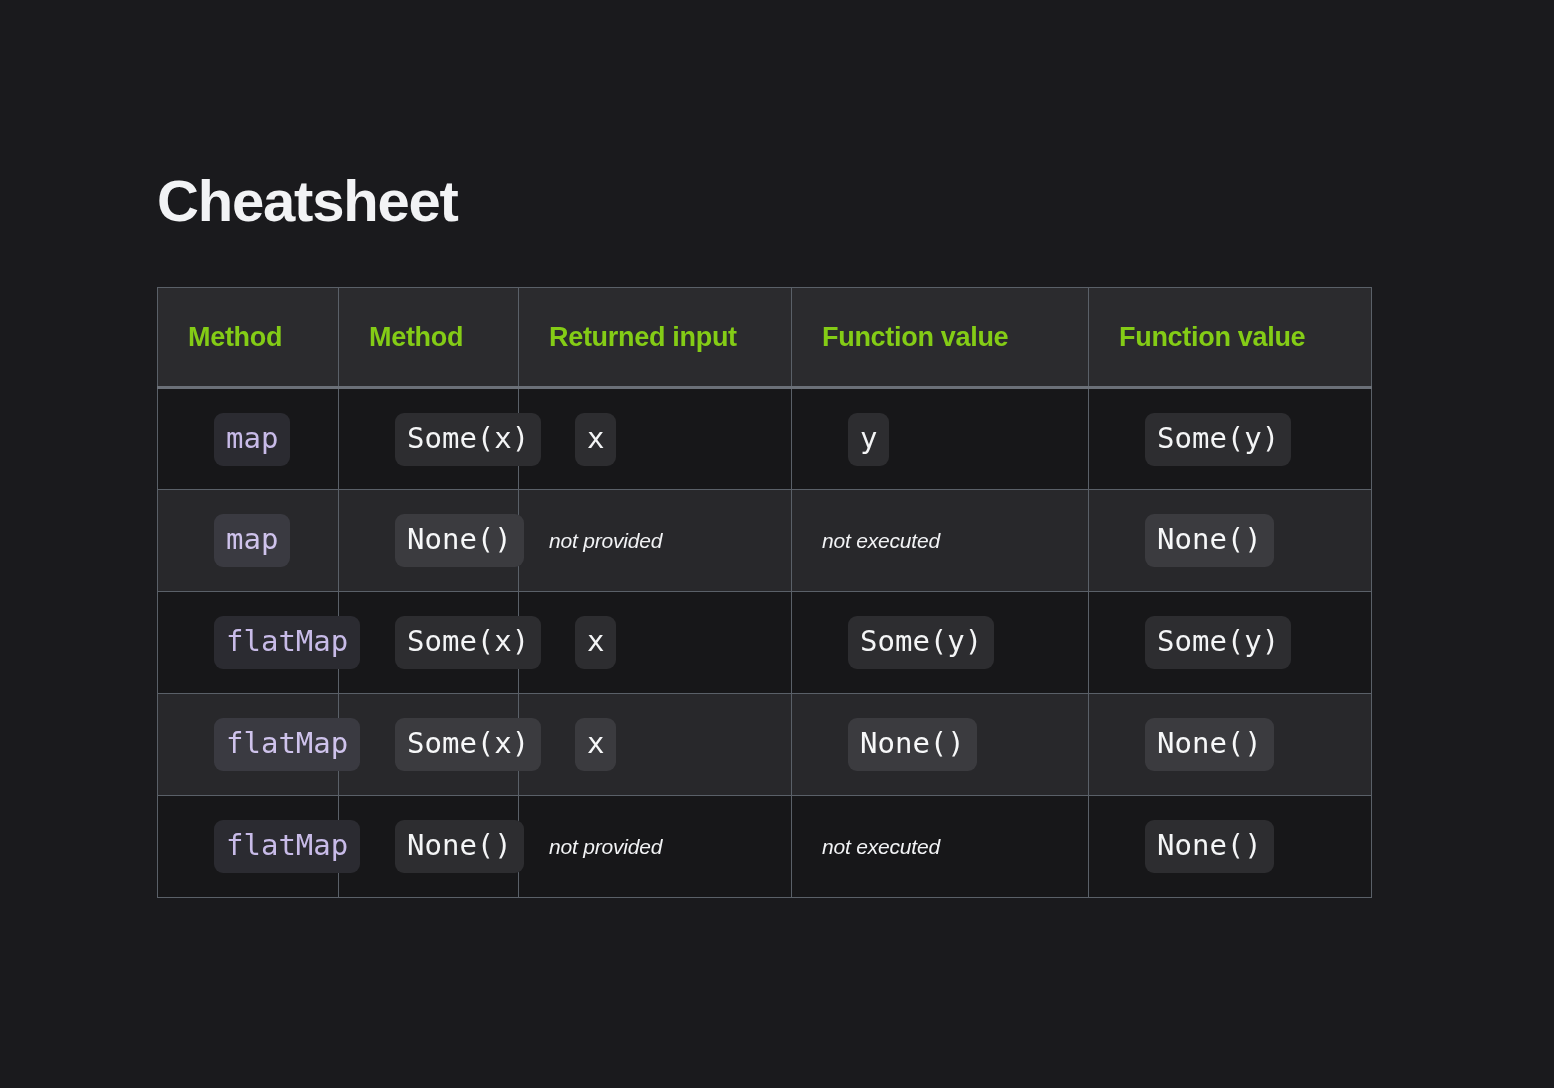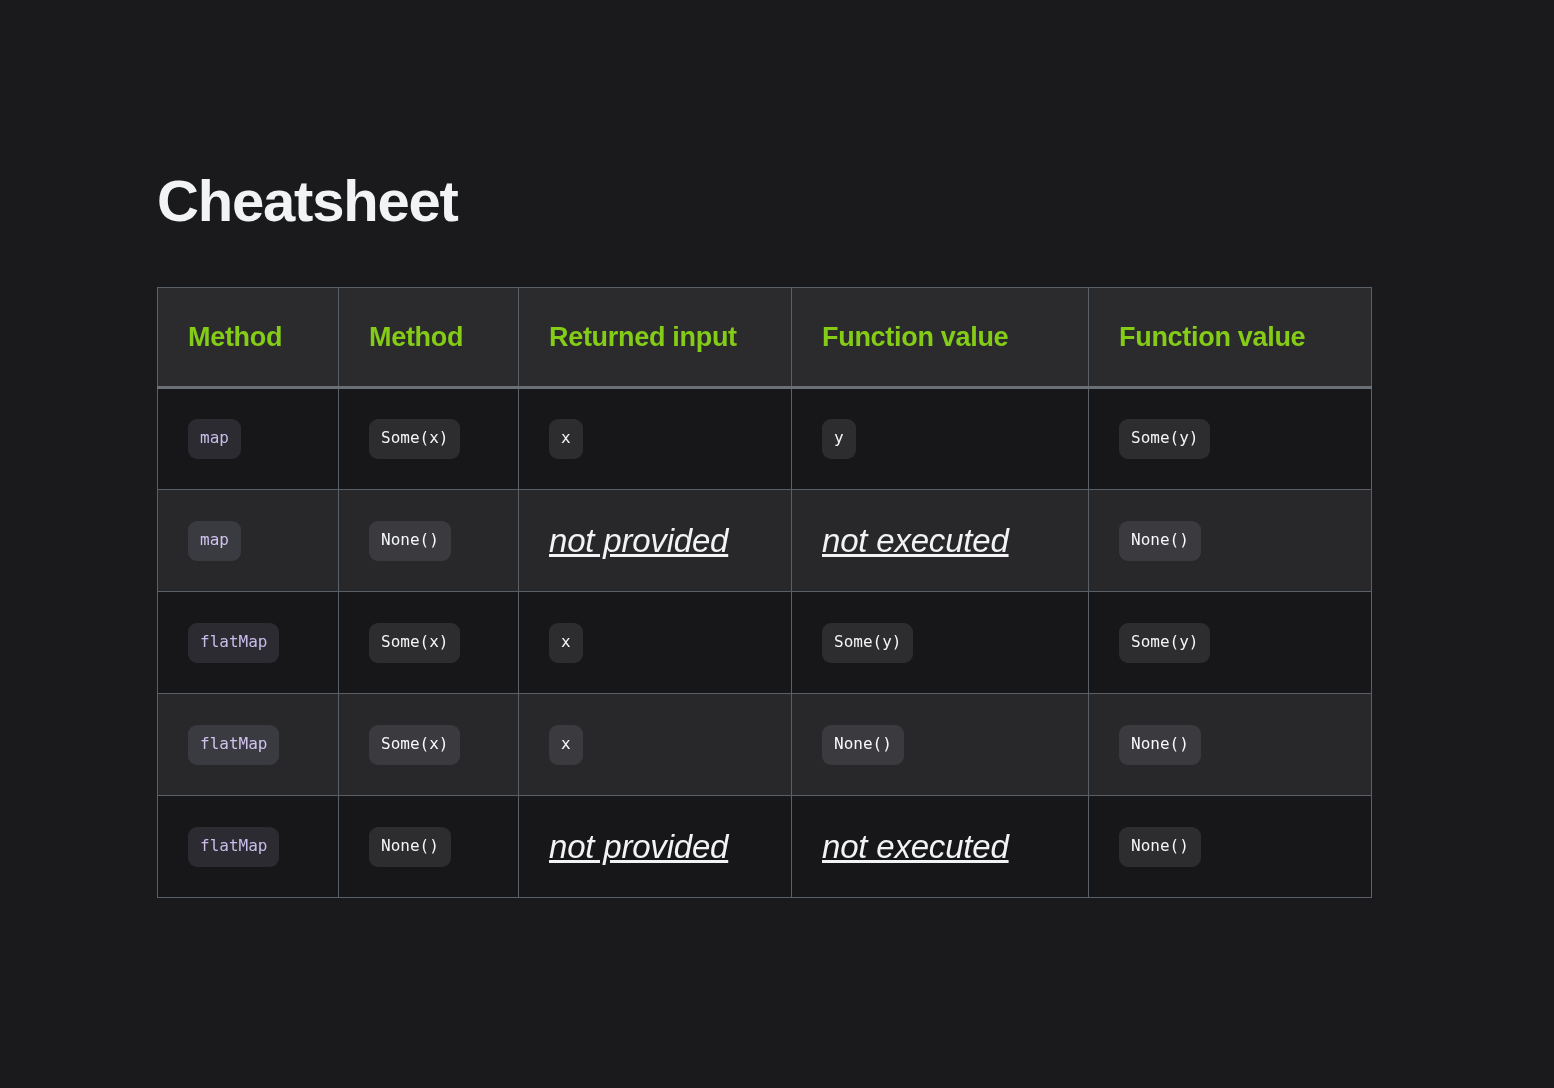--- a/index.html
+++ b/index.html
@@ -86,46 +86,46 @@
   table.cheatsheet tbody tr:last-child td { border-bottom:none; }
 
   
   table.cheatsheet tbody tr.row-odd  td { background:#171719; }
   table.cheatsheet tbody tr.row-even td { background:#28282b; }
 
   
   .chip {
     display:inline-block;
     font-family:"DejaVu Sans Mono", "Liberation Mono", monospace;
-    font-size:16px;
+    font-size:29px;
     line-height:1;
     padding:11px 12px 13px 12px;
     border-radius:9px;
     white-space:nowrap;
     letter-spacing:0px;
+    margin-left:26px;
   }
 
   
   tr.row-odd  .chip.method { background:#2b2b31; color:#c8bbe8; }
   tr.row-even .chip.method { background:#3a3a41; color:#cfc3ec; }
 
   
   tr.row-odd  .chip.value { background:#2d2d30; color:#f4f5f6; }
   tr.row-even .chip.value { background:#3b3b3f; color:#f7f8f9; }
 
   .italic-note {
     display:inline-block;
     font-family:"Liberation Sans", sans-serif;
-    font-size:33px;
+    font-size:21px;
     font-style:italic;
     font-weight:normal;
     color:#f2f3f5;
     letter-spacing:-0.2px;
     white-space:nowrap;
-    text-decoration:underline;
   }
 </style>
 </head>
 <body>
 
 <div class="page">
 
   <h1 class="title">Cheatsheet</h1>
 
   <div class="table-wrap">

